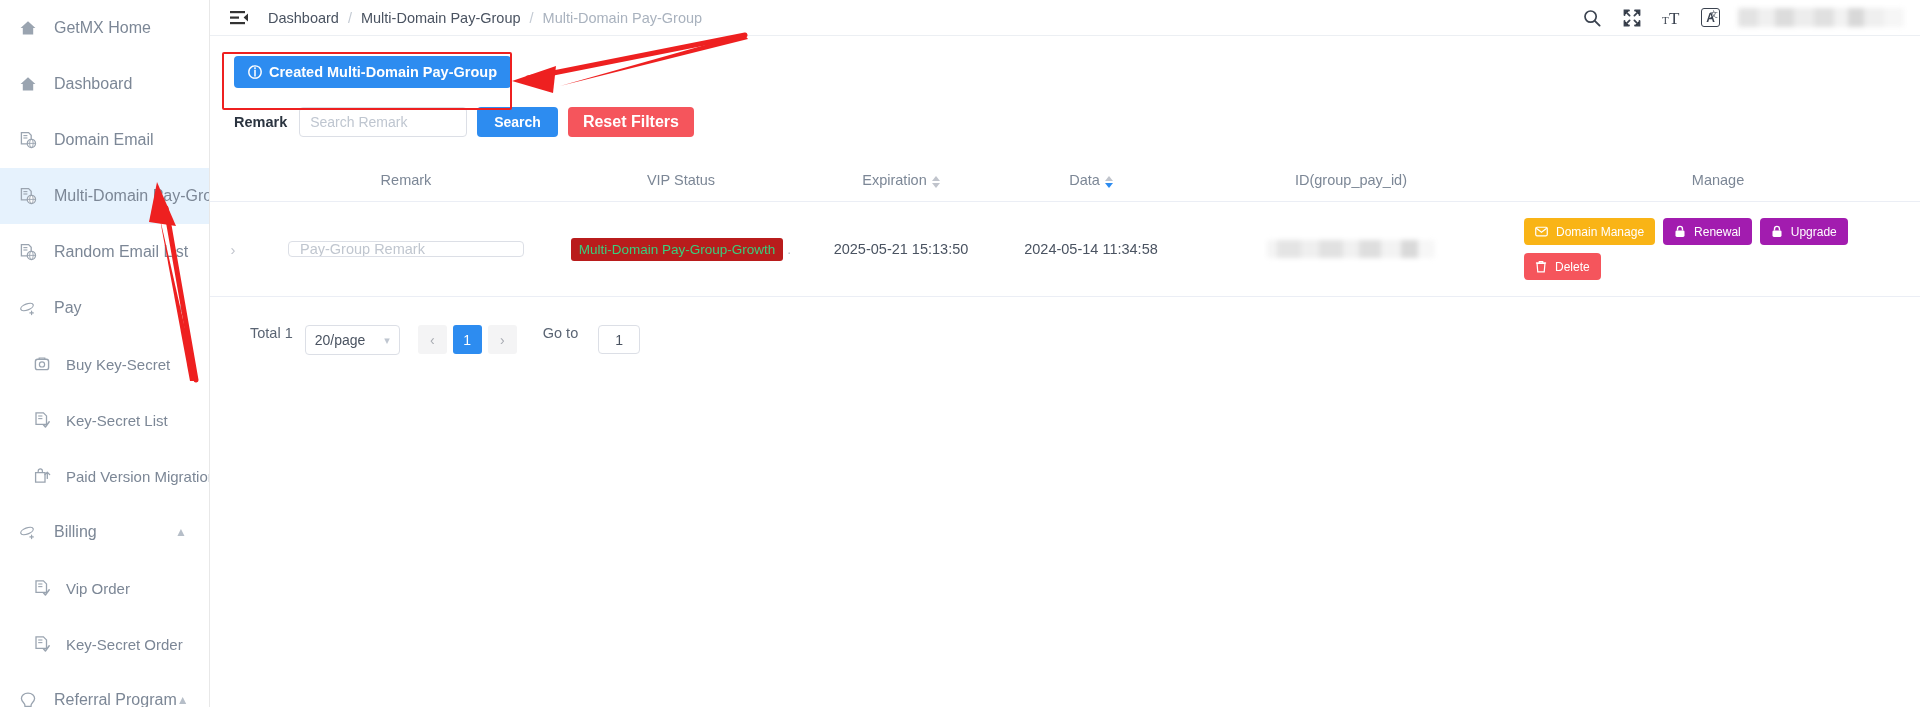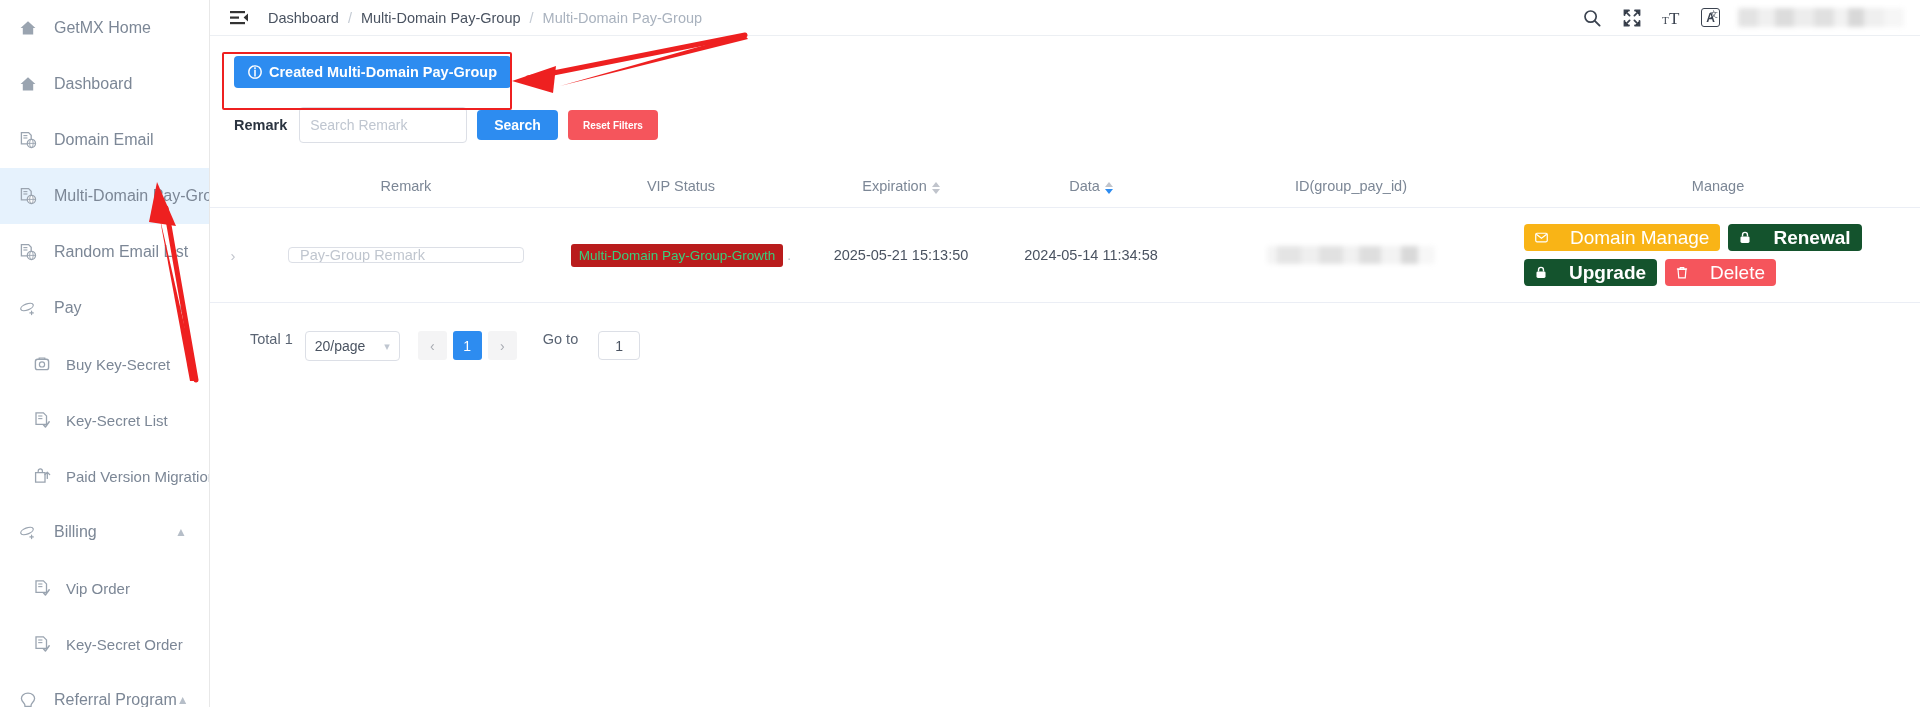--- a/index.html
+++ b/index.html
@@ -92,35 +92,35 @@
     font-family: "Liberation Sans", sans-serif;
   }
   .btn-primary .plus { font-size: 14px; line-height: 1; }
 
   .filter-row {
     display: flex; align-items: center; gap: 10px;
     padding: 19px 24px 0 24px;
   }
   .filter-label { font-size: 14.5px; font-weight: bold; color: #2b3440; margin-right: 2px; }
   .search-input {
-    width: 168px; height: 36px;
+    width: 168px; height: 30px;
     border: 1px solid #dcdfe6; border-radius: 4px;
     padding: 0 10px; font-size: 14px; color: #3b4350;
     font-family: "Liberation Sans", sans-serif;
     outline: none; background:#fff;
   }
   .search-input::placeholder { color: #bfc6d0; }
   .btn-search {
     background: #2d8cf0; color:#fff; border:none; border-radius:4px;
     height: 30px; padding: 0 17px; font-size: 14px; font-weight:600; cursor:pointer;
     font-family: "Liberation Sans", sans-serif;
   }
   .btn-reset {
     background: #f5555c; color:#fff; border:none; border-radius:4px;
-    height: 30px; padding: 0 15px; font-size: 10px; font-weight:600; cursor:pointer;
+    height: 30px; padding: 0 15px; font-size: 16px; font-weight:600; cursor:pointer;
     font-family: "Liberation Sans", sans-serif;
   }
 
   
   .table-wrap { margin-top: 22px; width: 100%; }
   table.grid { width: 100%; border-collapse: collapse; table-layout: fixed; }
   table.grid th {
     font-size: 14.5px; font-weight: normal; color: #7c8796;
     padding: 13px 8px; text-align: center;
     border-bottom: 1px solid #ebeef5;
@@ -171,28 +171,28 @@
     background:
       linear-gradient(90deg,#f4f4f4 0 6%, #e4e4e4 6% 20%, #efefef 20% 31%,
         #e1e1e1 31% 45%, #f1f1f1 45% 55%, #dedede 55% 68%, #f3f3f3 68% 80%,
         #d9d9d9 80% 90%, #f7f7f7 90% 100%);
     filter: blur(2.4px); border-radius:2px; vertical-align: middle;
   }
 
   .manage-cell { text-align: left; padding-left: 0; }
   .manage-wrap { display:flex; flex-wrap: wrap; gap: 8px; max-width: 400px; }
   .mbtn {
-    display:inline-flex; align-items:center; gap:22px;
+    display:inline-flex; align-items:center; gap:8px;
     border:none; border-radius:4px; color:#fff;
-    height: 27px; padding: 0 11px; font-size: 19px; cursor:pointer;
+    height: 27px; padding: 0 11px; font-size: 12px; cursor:pointer;
     font-family: "Liberation Sans", sans-serif;
     white-space: nowrap;
   }
   .mbtn.warn { background:#f9b416; }
-  .mbtn.succ { background:#14532d;font-weight:bold; }
+  .mbtn.succ { background:#a21caf; }
   .mbtn.dang { background:#f5555c; }
   .mbtn svg { display:block; }
 
   
   .pager {
     display: flex; align-items: flex-start; gap: 12px;
     padding: 28px 0 0 40px;
     font-size: 14.5px; color:#5a6473;
   }
   .pg-total { color:#5a6473; }

